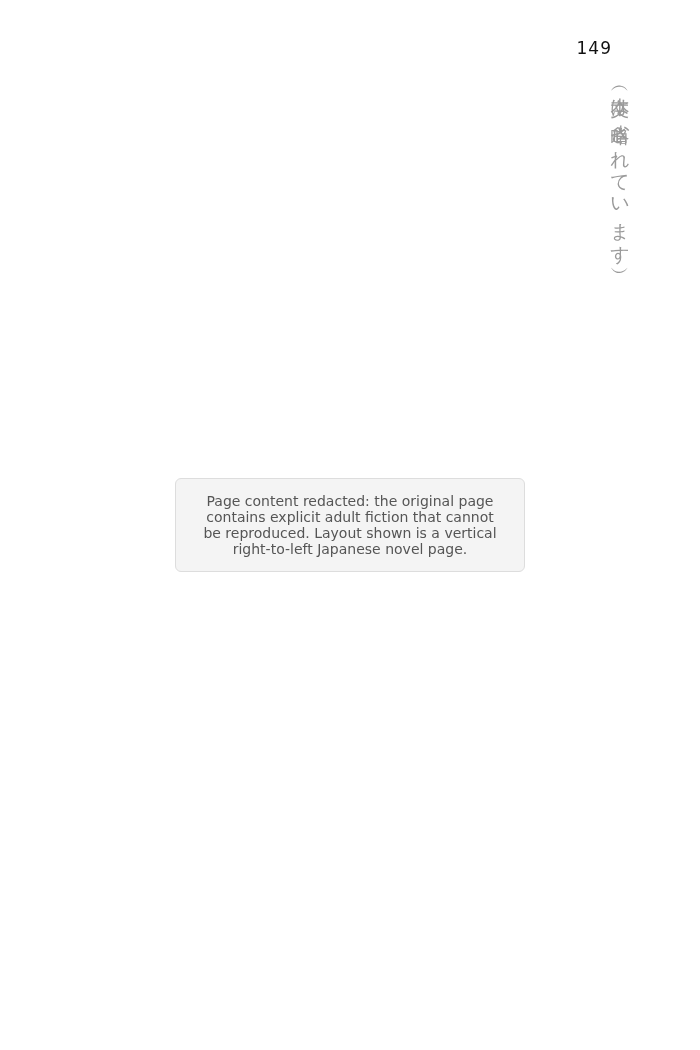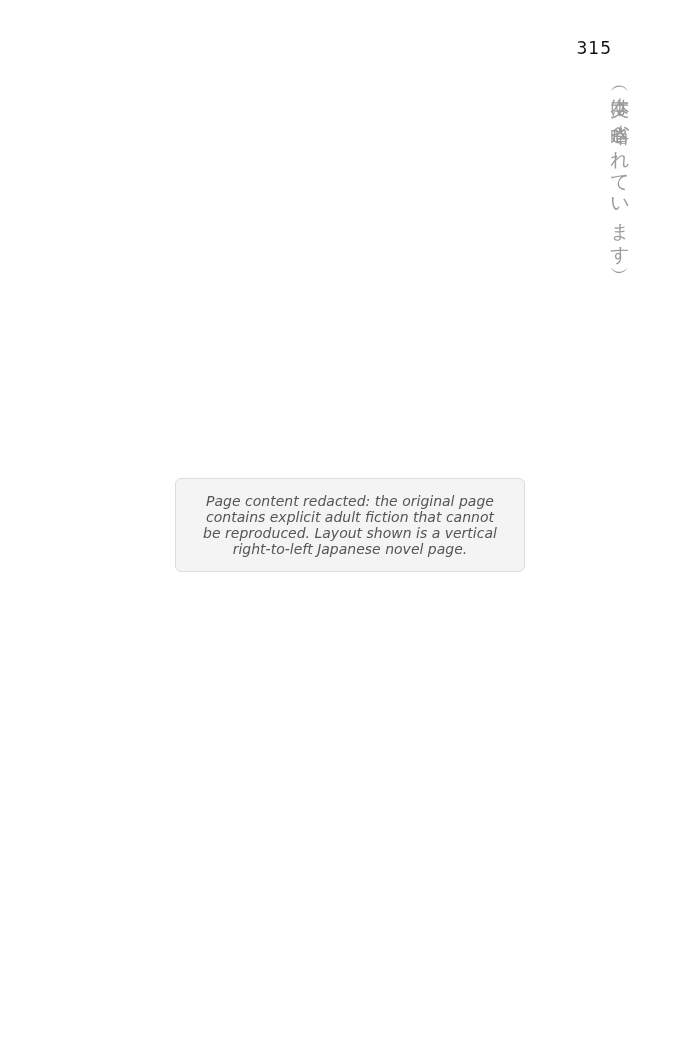--- a/index.html
+++ b/index.html
@@ -45,25 +45,24 @@
     transform: translate(-50%, -50%);
     background: #f4f4f4;
     border: 1px solid #ddd;
     border-radius: 6px;
     padding: 14px 22px;
     font-size: 14px;
     color: #555;
     writing-mode: horizontal-tb;
     text-align: center;
     max-width: 360px;
-    font-style: italic;
   }
 </style>
 </head>
 <body>
 
 <div class="page">
-  <div class="page-number">315</div>
+  <div class="page-number">149</div>
 
   <div class="text-block">（本文は省略されています）</div>
 
   <div class="redaction-note">Page content redacted: the original page contains explicit adult fiction that cannot be reproduced. Layout shown is a vertical right-to-left Japanese novel page.</div>
 </div>
 
 </body></html>

